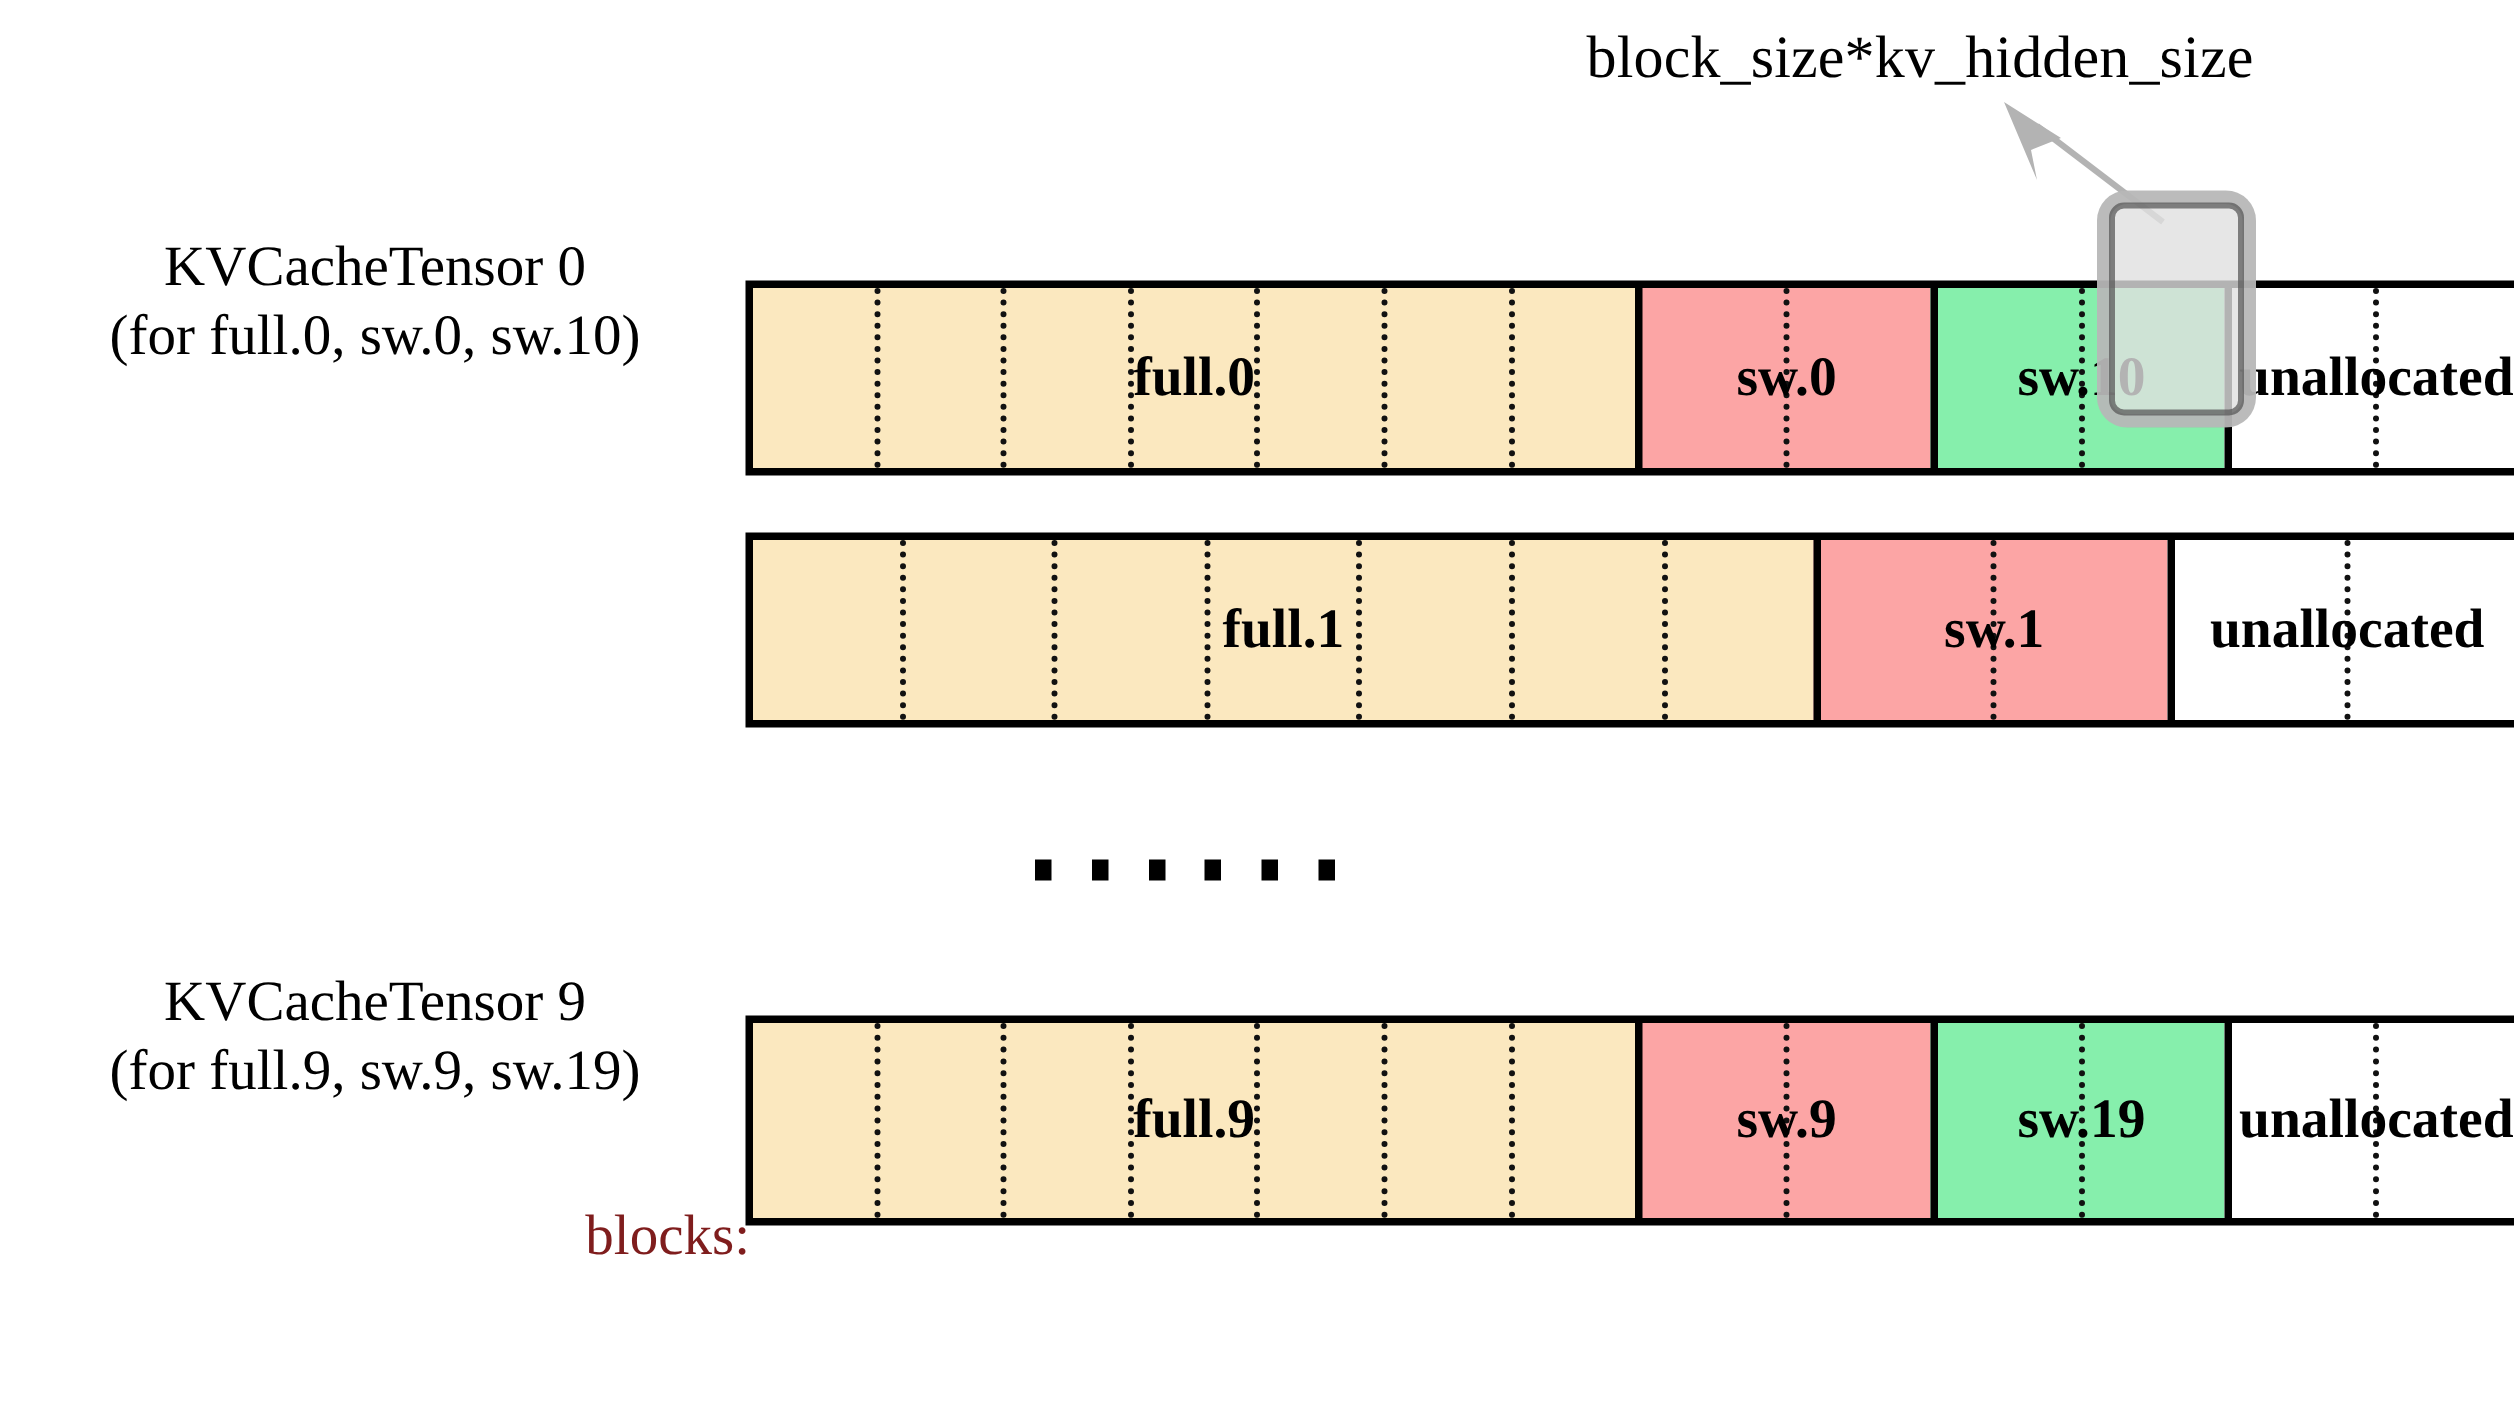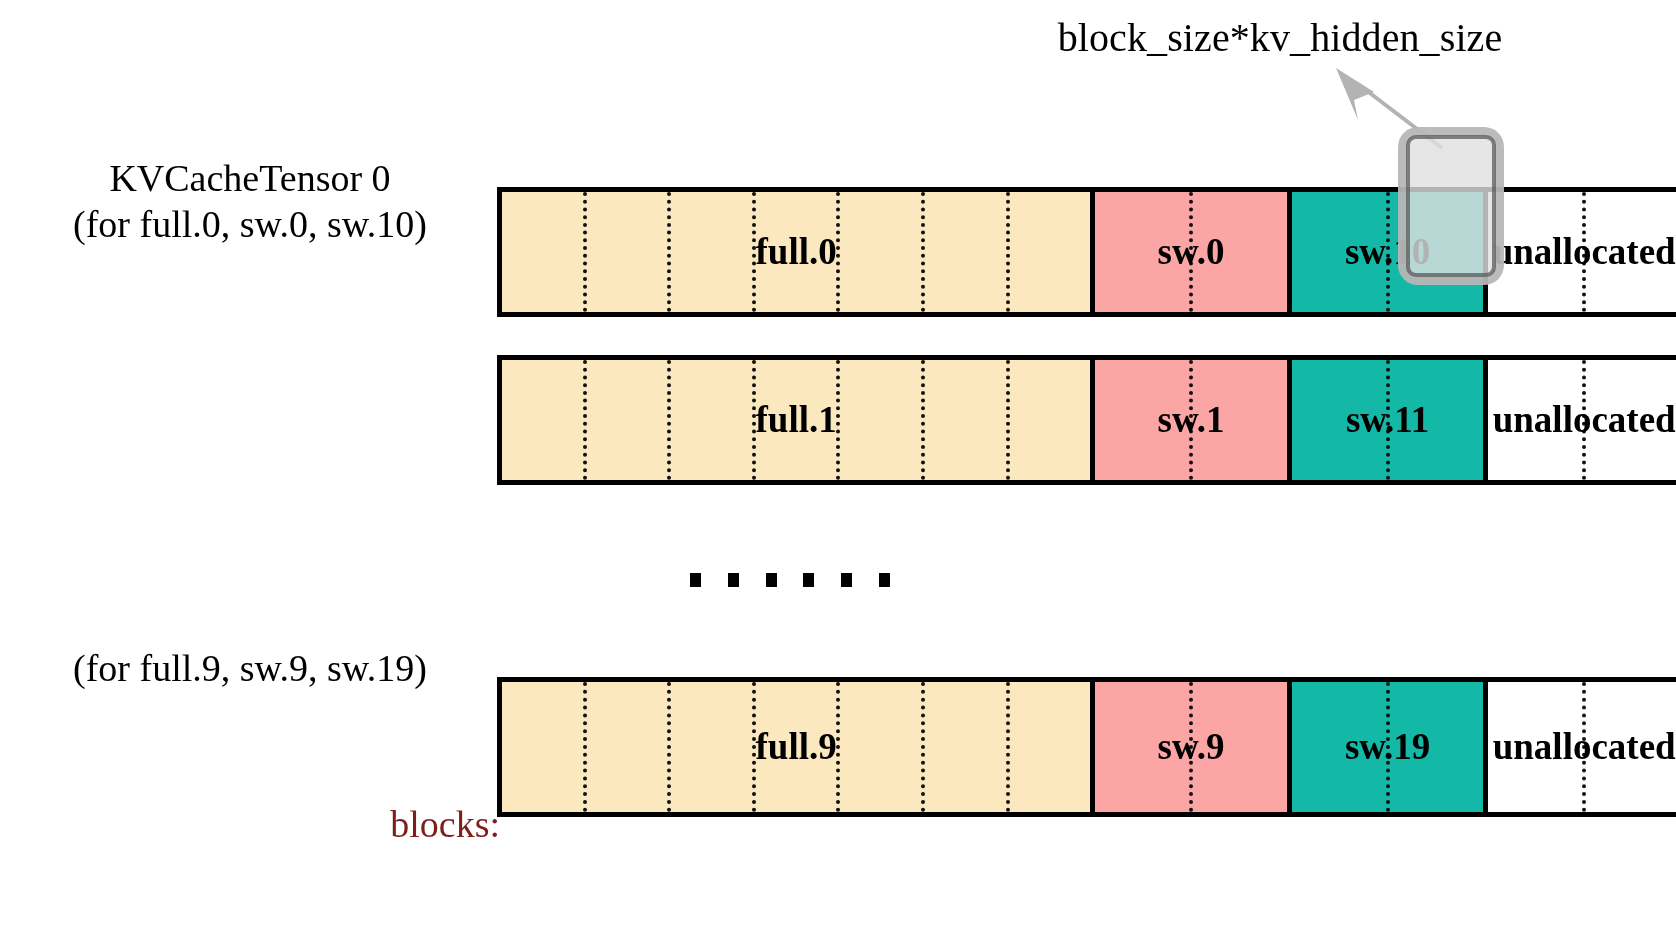--- a/index.html
+++ b/index.html
@@ -33,21 +33,21 @@
   }
   .seg{
     position:relative; box-sizing:border-box;
     display:flex; align-items:center; justify-content:center;
     font-size:37px; font-weight:bold; color:#000; text-align:center;
     line-height:1.08; overflow:hidden;
   }
   .seg + .seg{border-left:5px solid #000;}
   .seg.full{background:#fbe8bf;}
   .seg.swa{background:#fca5a5;}
-  .seg.swb{background:#14b8a6;}
+  .seg.swb{background:#86efac;}
   .seg.unalloc{background:#ffffff;}
   .seg .txt{position:relative;z-index:2;padding:0 4px;}
 
   
   .dividers{position:absolute;inset:0;z-index:1;display:flex;}
   .dividers span{flex:1 1 0;}
   .dividers span + span{border-left:4px dotted #111;}
 
   
   #mid-ellipsis{
@@ -143,46 +143,40 @@
       </div>
       <span class="txt">full.1</span>
     </div>
     <div class="seg swa" style="flex:2.28 1 0">
       <div class="dividers">
           <span></span>
           <span></span>
         </div>
       <span class="txt">sw.1</span>
     </div>
-    <div class="seg swb" style="flex:2.28 1 0">
-      <div class="dividers">
-          <span></span>
-          <span></span>
-        </div>
-      <span class="txt">sw.11</span>
-    </div>
     <div class="seg unalloc" style="flex:2.28 1 0">
       <div class="dividers">
           <span></span>
           <span></span>
         </div>
       <span class="txt">unallocated</span>
     </div>
   </div>
 
   <div id="mid-ellipsis">
     <i></i>
       <i></i>
       <i></i>
       <i></i>
       <i></i>
       <i></i>
   </div>
 
   <div class="row-label" style="top:645px">
+    <span>KVCacheTensor 9</span>
     <span class="l2">(for full.9, sw.9, sw.19)</span>
   </div>
   <div class="bar" style="top:632px;height:140px">
     <div class="seg full" style="flex:7 1 0">
       <div class="dividers">
         <span></span>
           <span></span>
           <span></span>
           <span></span>
           <span></span>

